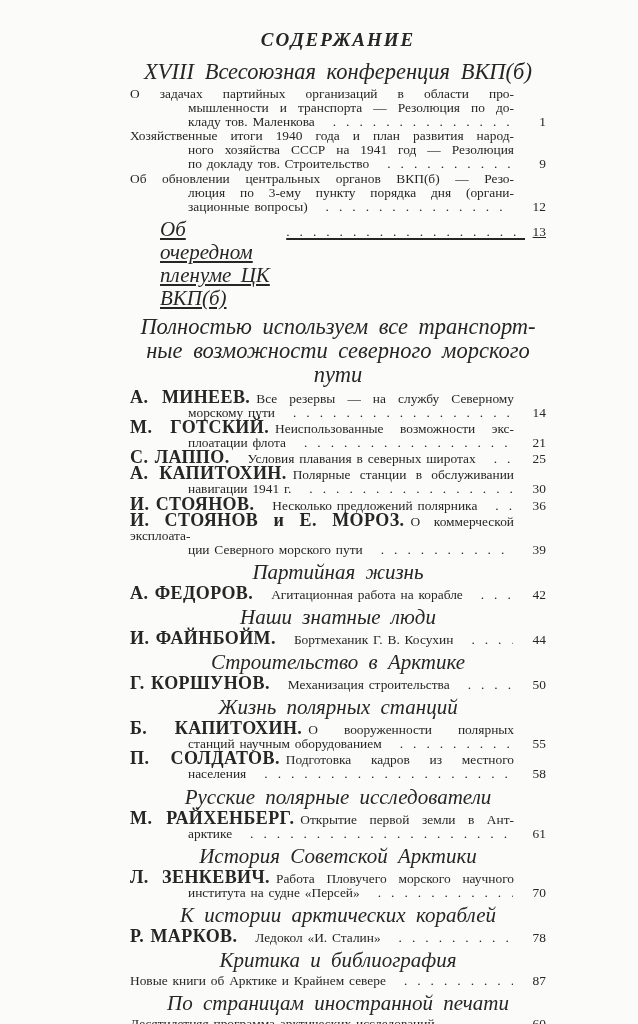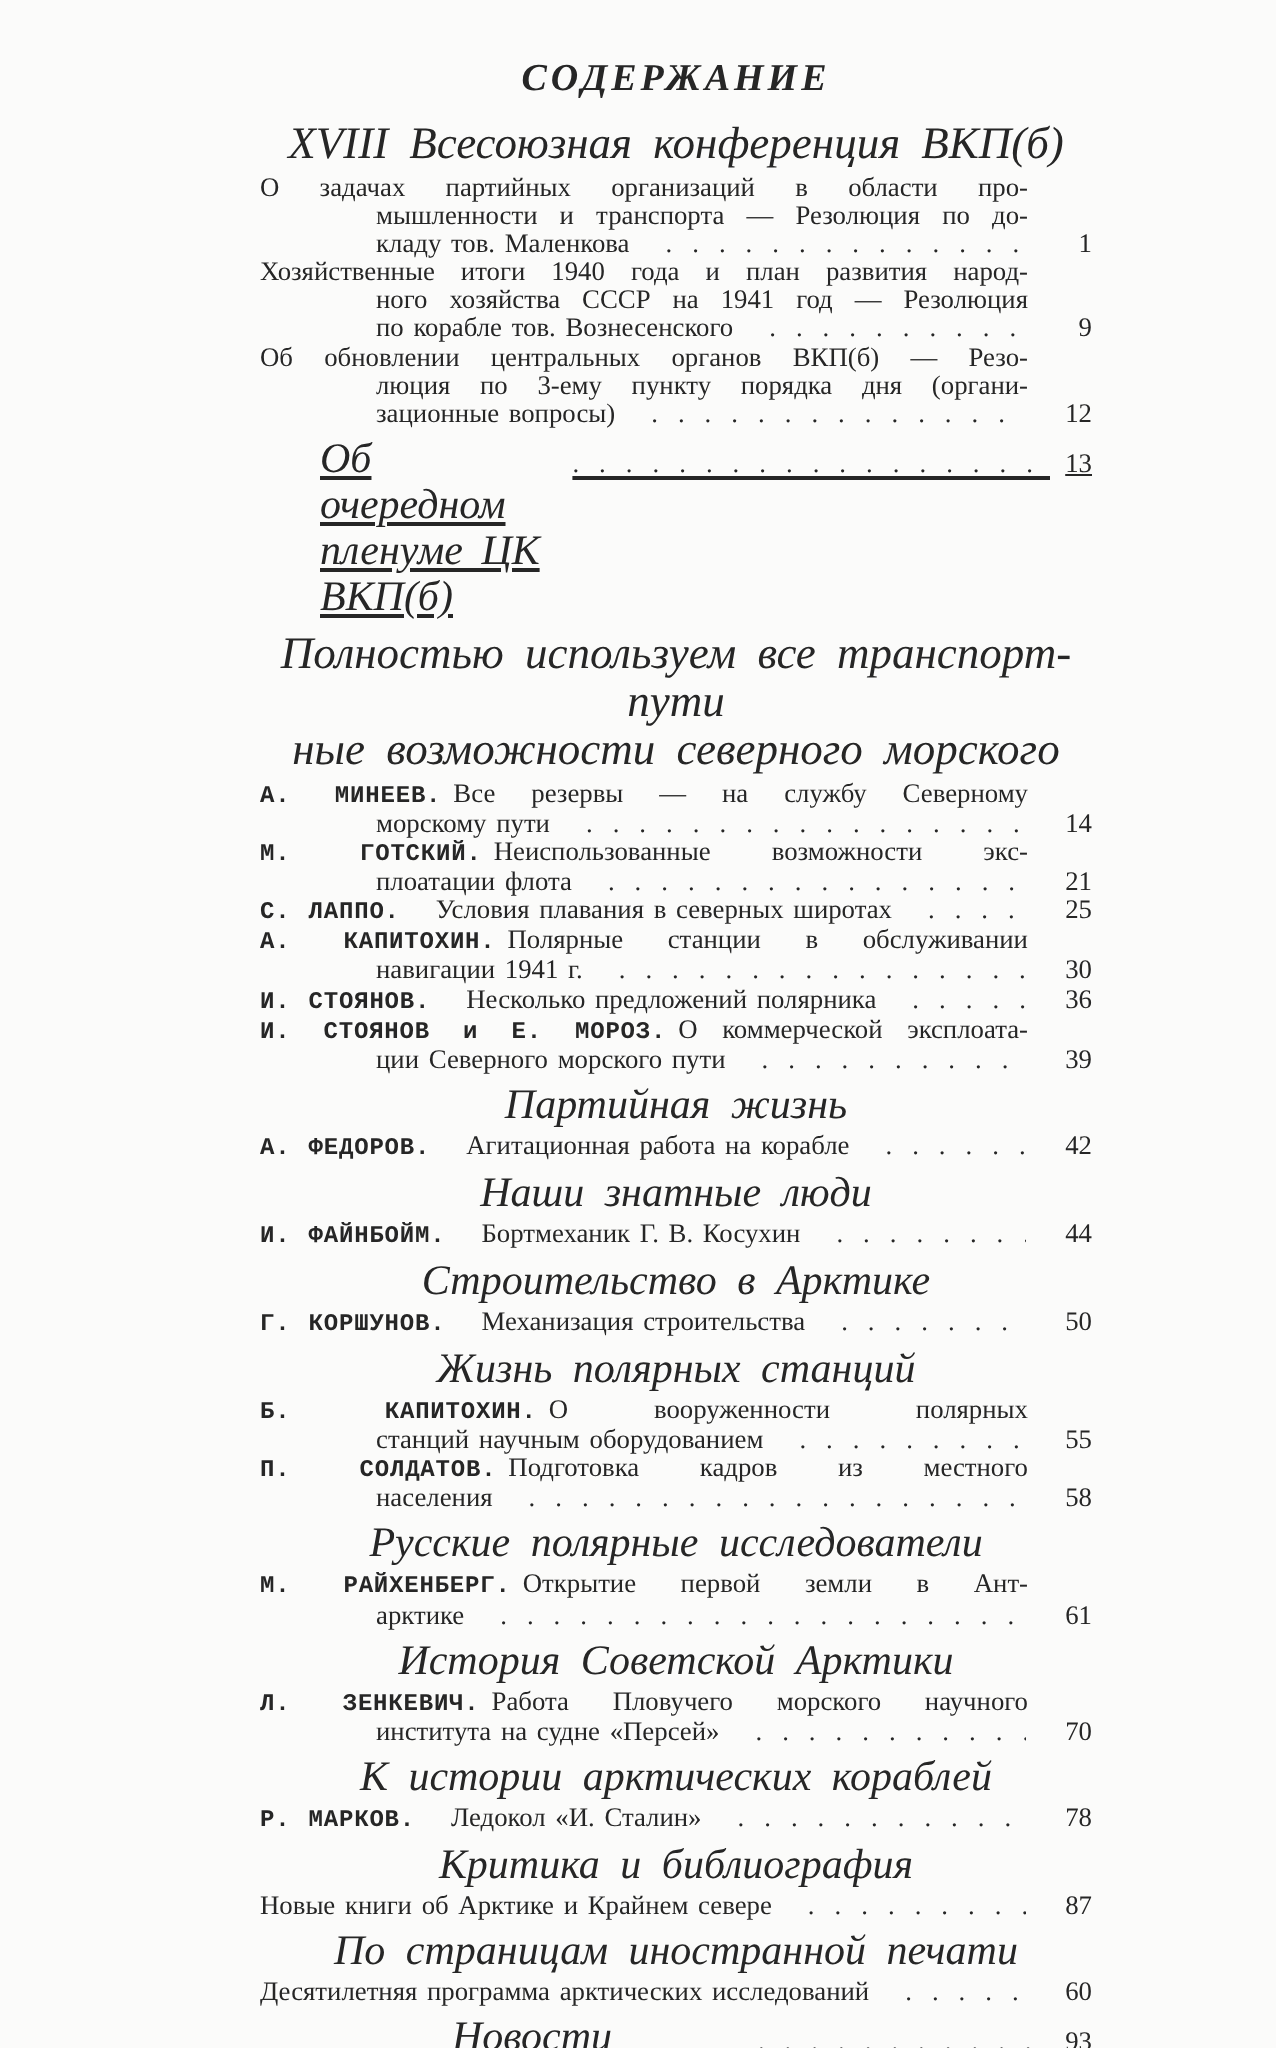--- a/index.html
+++ b/index.html
@@ -35,22 +35,22 @@
 
   .entry{font-size:13.4px;line-height:14.1px;}
   .entry .ln-fill{
     text-align:justify;text-align-last:justify;
     padding-right:32px;word-spacing:1.5px;
   }
   .entry .ln-last{display:flex;align-items:baseline;word-spacing:1.5px;gap:12px;}
   .entry .cont{padding-left:58px;}
 
   .author{
-    font-family:Liberation Mono, monospace;
-    font-weight:bold;font-size:12px;letter-spacing:0.4px;
+    font-family:Liberation Serif, serif;
+    font-weight:bold;font-size:18px;letter-spacing:0.4px;
     margin-right:6px;white-space:nowrap;
   }
   .txt{white-space:nowrap;}
   .dots{
     flex:1 1 auto;overflow:hidden;white-space:nowrap;
     margin:0 3px 0 6px;min-width:10px;
   }
   .dots::after{
     content:"................................................";
     letter-spacing:10px;font-size:13.4px;font-style:normal;
@@ -73,43 +73,43 @@
           <div class="cont ln-last">
             <span class="txt">кладу тов. Маленкова</span>
             <span class="dots"></span>
             <span class="pg">1</span>
           </div>
         </div>
         <div class="entry">
           <div class="ln-fill"><span class="txt-fill">Хозяйственные итоги 1940 года и план развития народ-</span></div>
           <div class="cont ln-fill"><span class="txt-fill">ного хозяйства СССР на 1941 год — Резолюция</span></div>
           <div class="cont ln-last">
-            <span class="txt">по корабле тов. Вознесенского</span>
+            <span class="txt">по докладу тов. Строительство</span>
             <span class="dots"></span>
             <span class="pg">9</span>
           </div>
         </div>
         <div class="entry">
           <div class="ln-fill"><span class="txt-fill">Об обновлении центральных органов ВКП(б) — Резо-</span></div>
           <div class="cont ln-fill"><span class="txt-fill">люция по 3-ему пункту порядка дня (органи-</span></div>
           <div class="cont ln-last">
             <span class="txt">зационные вопросы)</span>
             <span class="dots"></span>
             <span class="pg">12</span>
           </div>
         </div>
         <div class="section-paged">
           <span class="sp-txt">Об очередном пленуме ЦК ВКП(б)</span>
           <span class="dots"></span>
           <span class="pg">13</span>
         </div>
         <div class="section large">
           <div class="sec-line">Полностью используем все транспорт-</div>
+          <div class="sec-line">ные возможности северного морского</div>
           <div class="sec-line">пути</div>
-          <div class="sec-line">ные возможности северного морского</div>
         </div>
         <div class="entry">
           <div class="ln-fill"><span class="author">А. МИНЕЕВ.</span><span class="txt-fill">Все резервы — на службу Северному</span></div>
           <div class="cont ln-last">
             <span class="txt">морскому пути</span>
             <span class="dots"></span>
             <span class="pg">14</span>
           </div>
         </div>
         <div class="entry">

